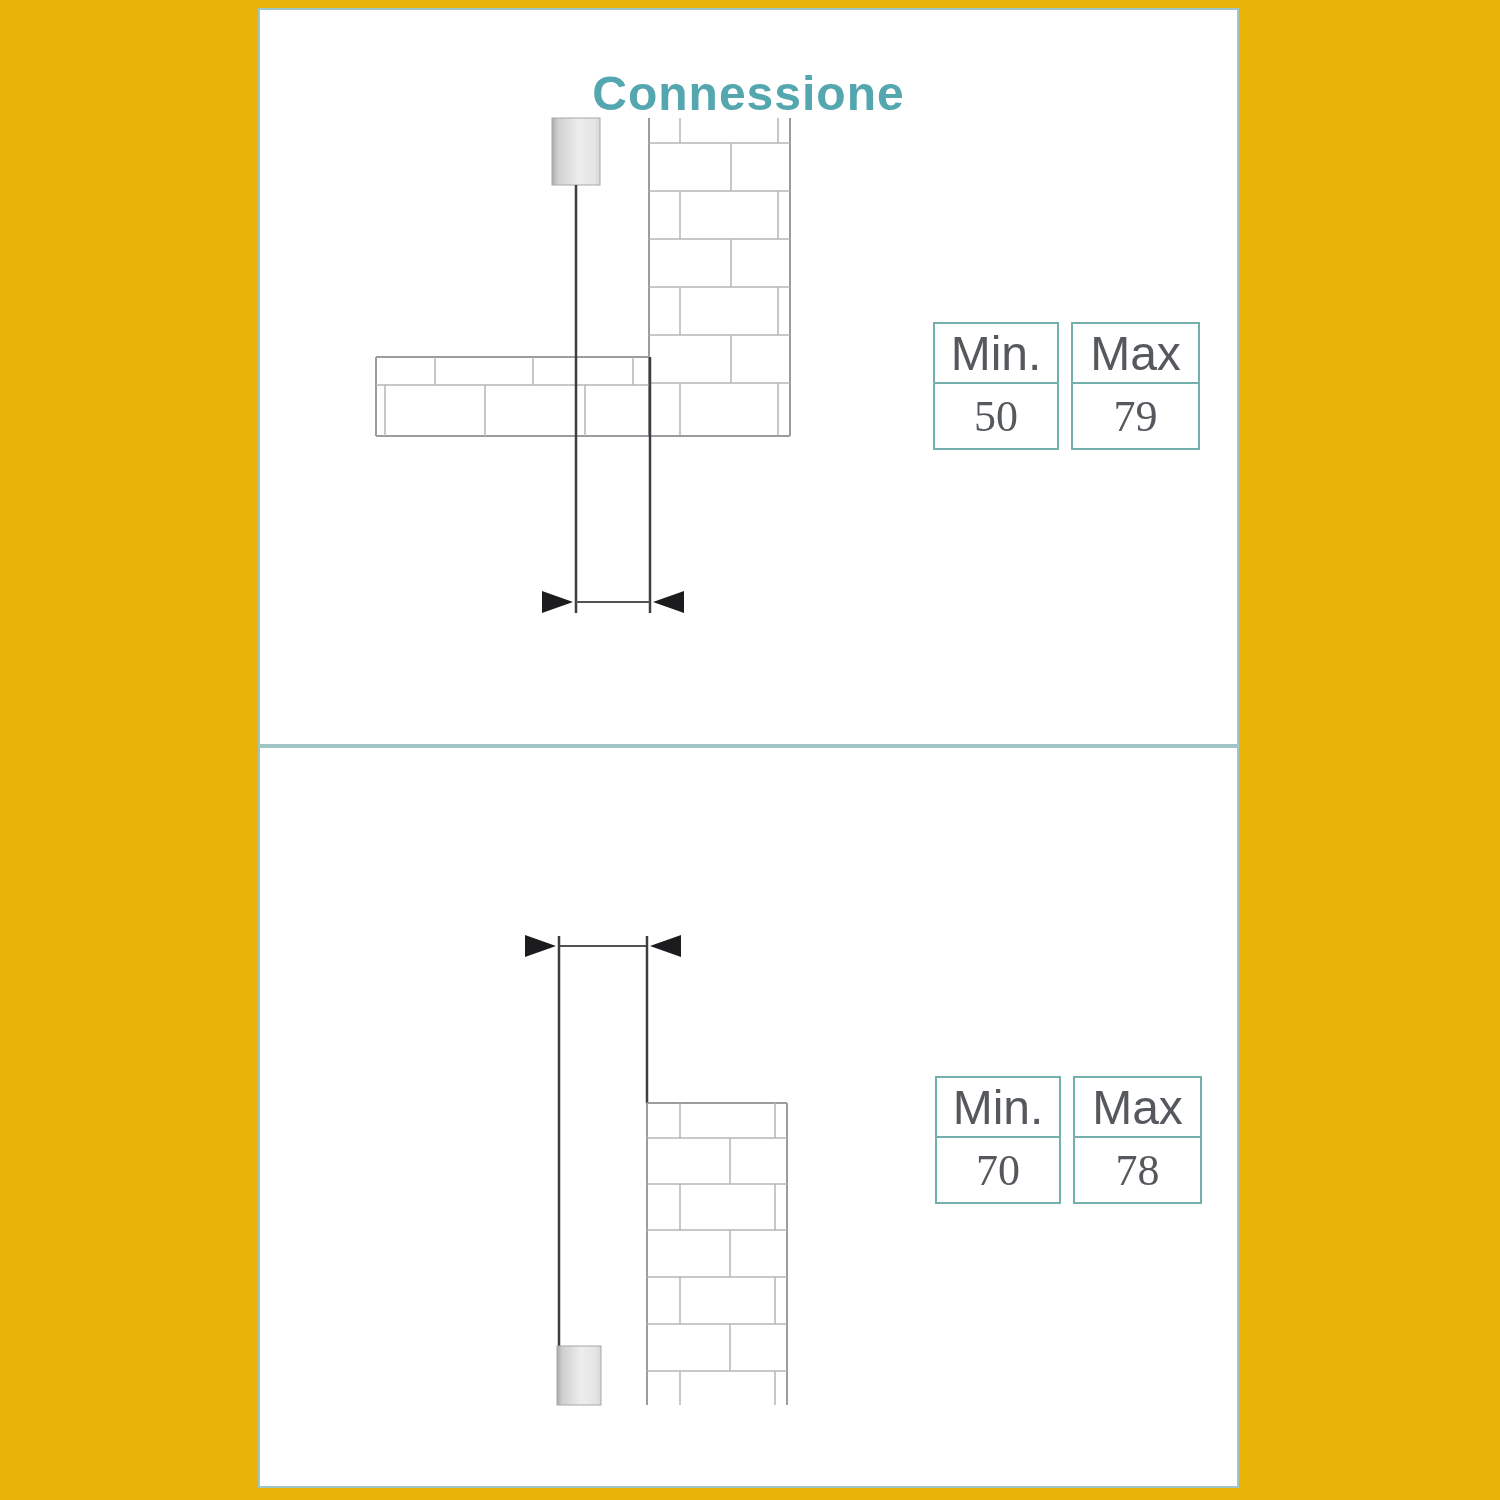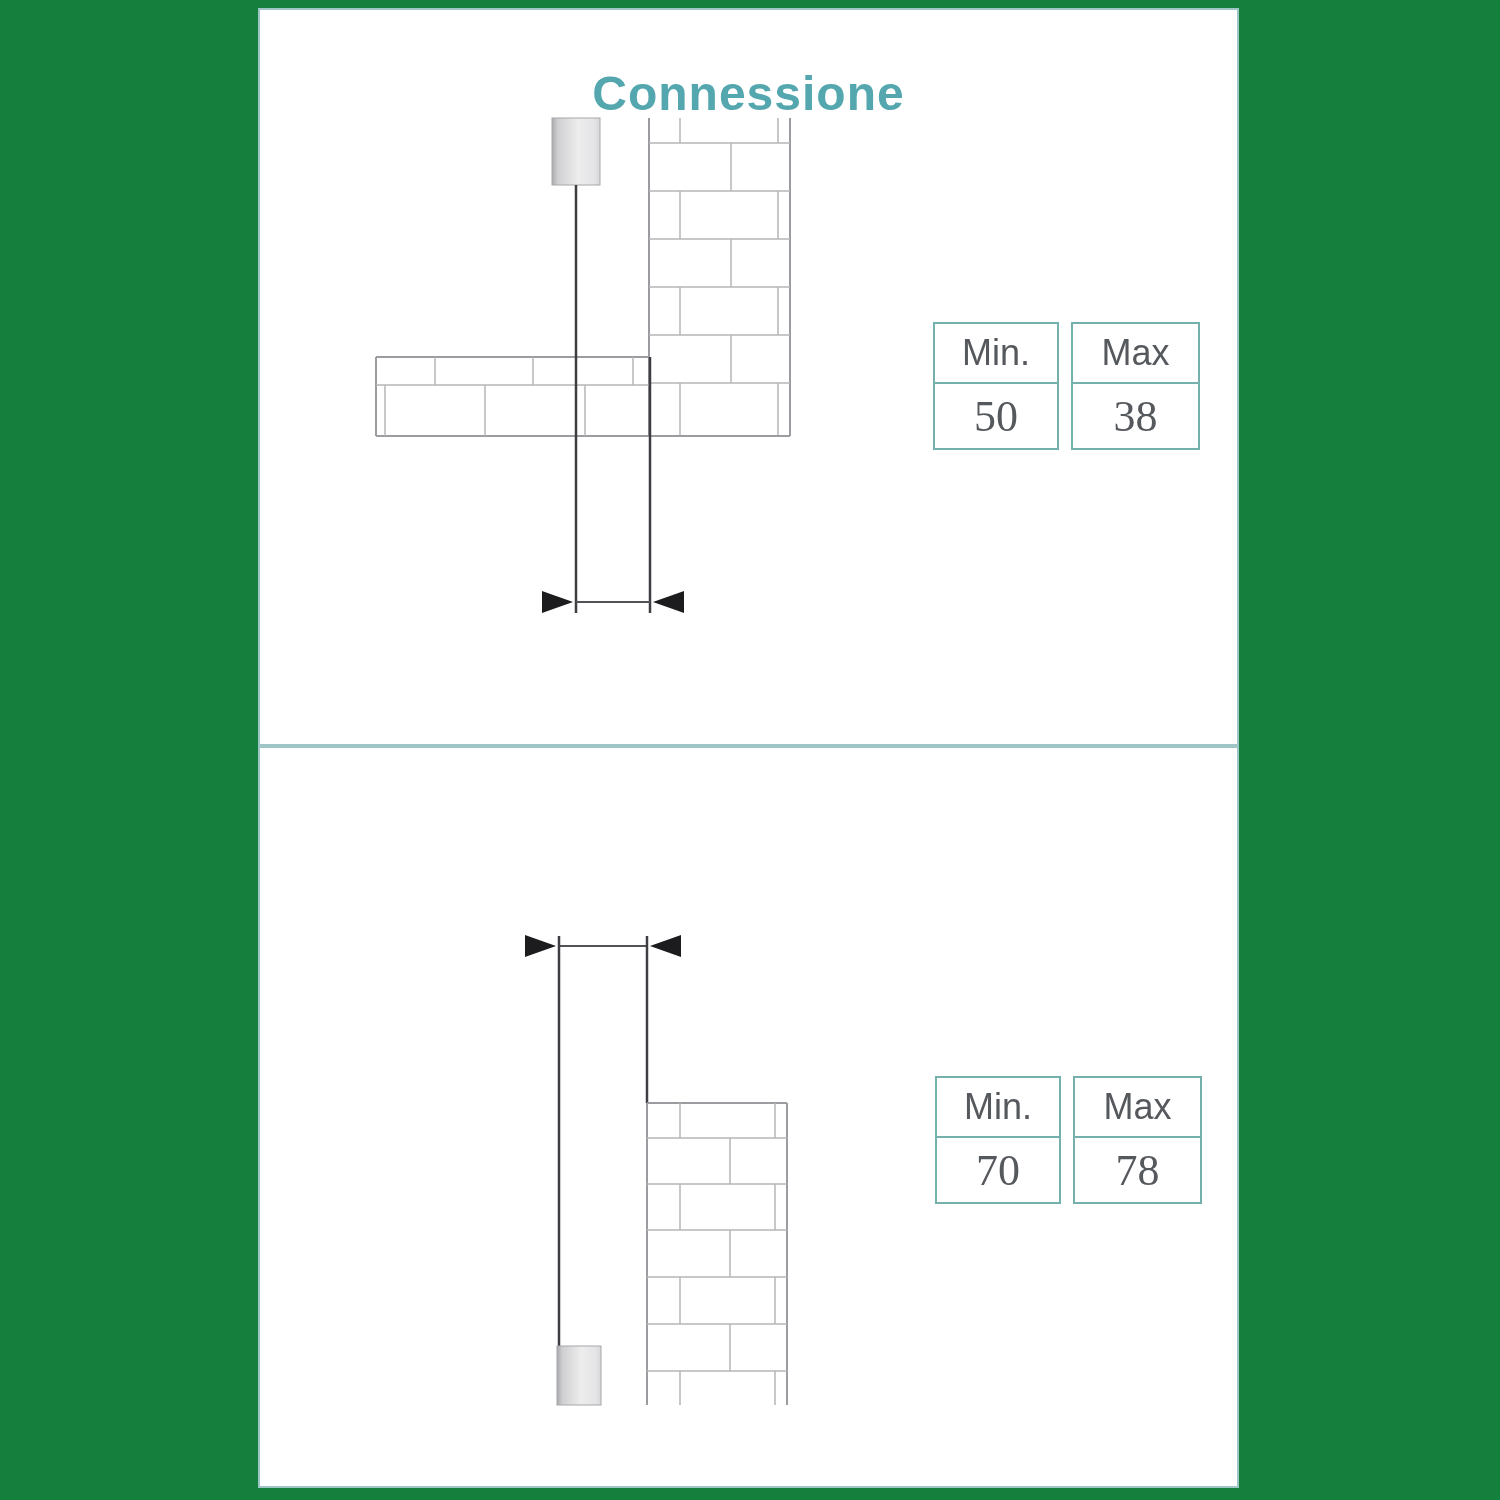--- a/index.html
+++ b/index.html
@@ -1,17 +1,17 @@
 <!DOCTYPE html>
 <html><head>
 <meta charset="utf-8">
 <style>
   html,body { margin:0; padding:0; background:#ffffff; }
   .canvas {
-    position:relative; width:1500px; height:1500px; background:#15803d;
+    position:relative; width:1500px; height:1500px; background:#eab308;
     font-family:"Liberation Sans", sans-serif; overflow:hidden;
   }
   .panel {
     position:absolute; left:258px; width:977px;
     border:2px solid #9fc5c6; background:#ffffff;
   }
   .panel-1 { top:8px;   height:734px; }
   .panel-2 { top:746px; height:738px; }
 
   .panel-title {
@@ -25,21 +25,21 @@
 
   .dim-table { position:absolute; display:flex; gap:4px; }
   .dim-table-1 { left:673px; top:312px; }
   .dim-table-2 { left:675px; top:328px; }
   .dim-col { border:2px solid #74b0ac; background:#ffffff; box-sizing:border-box; }
   .dim-col-1 { width:126px; }
   .dim-col-2 { width:129px;margin-left:8px; }
   .dim-hd {
     height:58px; border-bottom:2px solid #74b0ac;
     display:flex; align-items:center; justify-content:center;
-    font-size:36px; color:#55585c;
+    font-size:48px; color:#55585c;
   }
   .dim-val {
     height:64px; display:flex; align-items:center; justify-content:center;
     font-size:44px; color:#55585c;font-family:Liberation Serif, serif;
   }
 </style>
 </head>
 <body>
 
 <div class="canvas">
@@ -110,21 +110,21 @@
       </g>
     </svg>
 
     <div class="dim-table dim-table-1">
       <div class="dim-col dim-col-1">
         <div class="dim-hd">Min.</div>
         <div class="dim-val">50</div>
       </div>
       <div class="dim-col dim-col-2">
         <div class="dim-hd">Max</div>
-        <div class="dim-val">38</div>
+        <div class="dim-val">79</div>
       </div>
     </div>
   </section>
 
   <section class="panel panel-2">
 
     <svg class="diagram-svg" width="977" height="738" viewBox="0 0 977 738" xmlns="http://www.w3.org/2000/svg">
       <defs>
         <linearGradient id="cyl2" x1="0" y1="0" x2="1" y2="0">
           <stop offset="0" stop-color="#a9a9ad"></stop>

